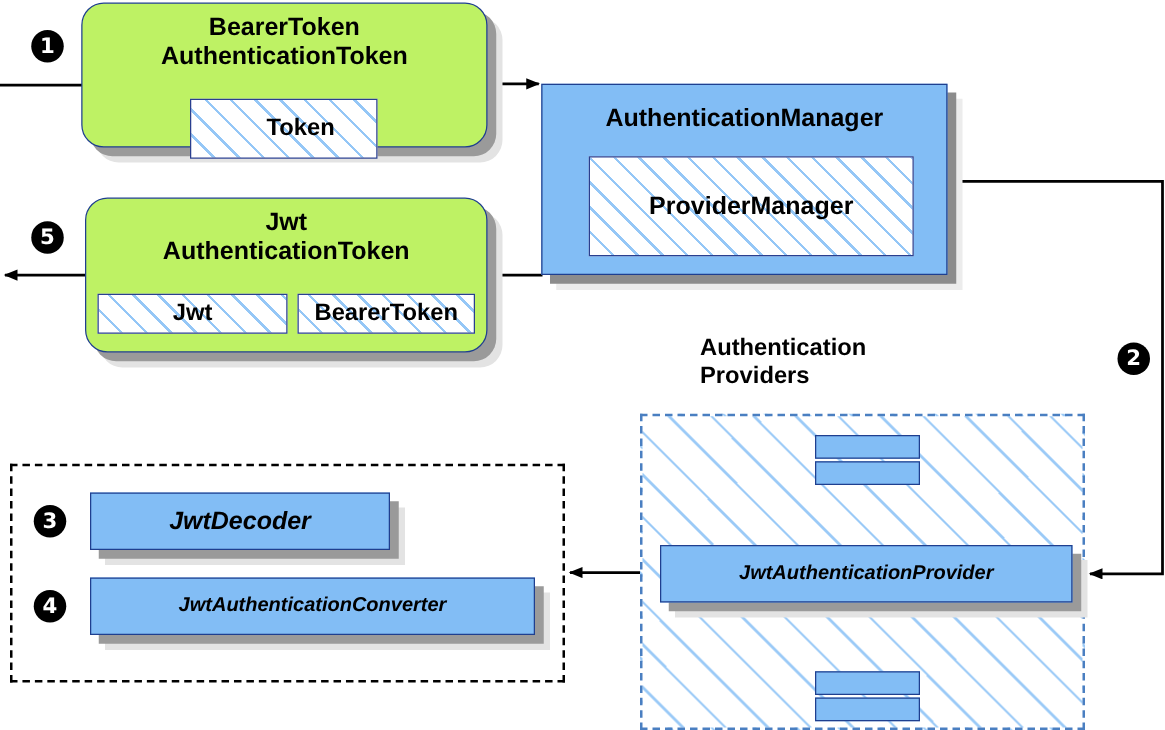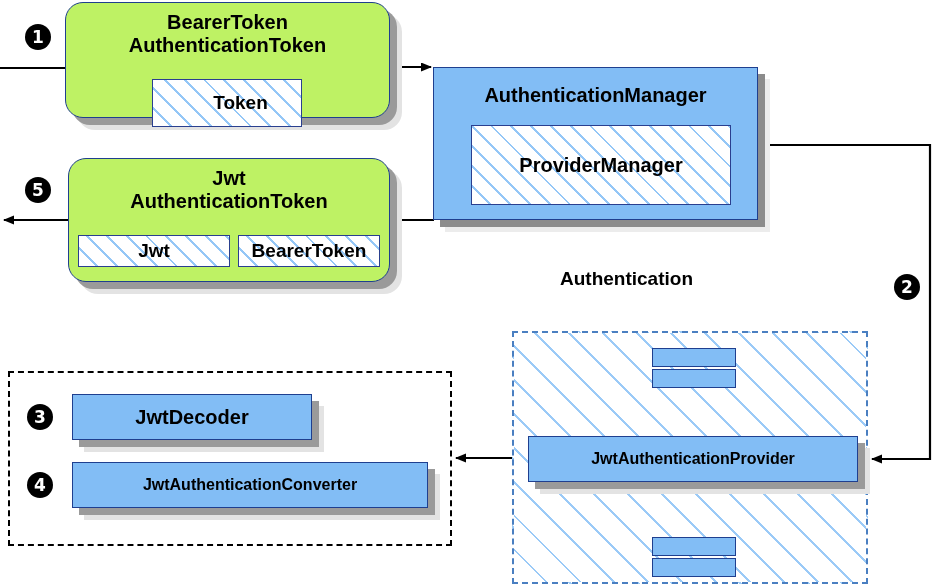--- a/index.html
+++ b/index.html
@@ -28,21 +28,21 @@
         rgba(130,189,245,.85) 12px, rgba(130,189,245,.85) 14px);
     display:flex;align-items:center;justify-content:center;
     color:#000;font-weight:bold;
   }
 
   
   .rectbox{
     background:#82bdf5;border:1.6px solid #1f3f8f;
     box-shadow:7px 7px 0 0 #9a9a9a, 12px 12px 0 0 #e3e3e3;
     display:flex;align-items:center;justify-content:center;
-    color:#000;font-weight:bold;
+    color:#000;font-weight:bold;font-style:italic;
   }
 
   
   .mgrbox{
     background:#82bdf5;border:1.6px solid #1f3f8f;
     box-shadow:7px 7px 0 0 #8c8c8c, 12px 12px 0 0 #ececec;
   }
   .mgrbox .title{
     position:absolute;left:0;right:0;top:16px;text-align:center;
     color:#000;font-weight:bold;
@@ -137,20 +137,21 @@
 
   <div class="node mgrbox" style="left:433px;top:67px;width:325px;height:153px;">
     <div class="title" style="font-size:20px;">AuthenticationManager</div>
     <div class="slot" style="left:37px;top:57px;width:260px;height:80px;font-size:20px;">
       <span>ProviderManager</span>
     </div>
   </div>
 
   <div class="grouplabel" style="left:560px;top:268px;width:260px;font-size:19px;">
     <div>Authentication</div>
+    <div>Providers</div>
   </div>
 
   <div class="node dashgroup-blue" style="left:512px;top:331px;width:356px;height:253px;"></div>
 
   <div class="bar" style="left:652px;top:348px;width:82px;height:17px;"></div>
   <div class="bar" style="left:652px;top:369px;width:82px;height:17px;"></div>
 
   <div class="node rectbox" style="left:528px;top:436px;width:330px;height:46px;font-size:16px;">
     <span>JwtAuthenticationProvider</span>
   </div>

